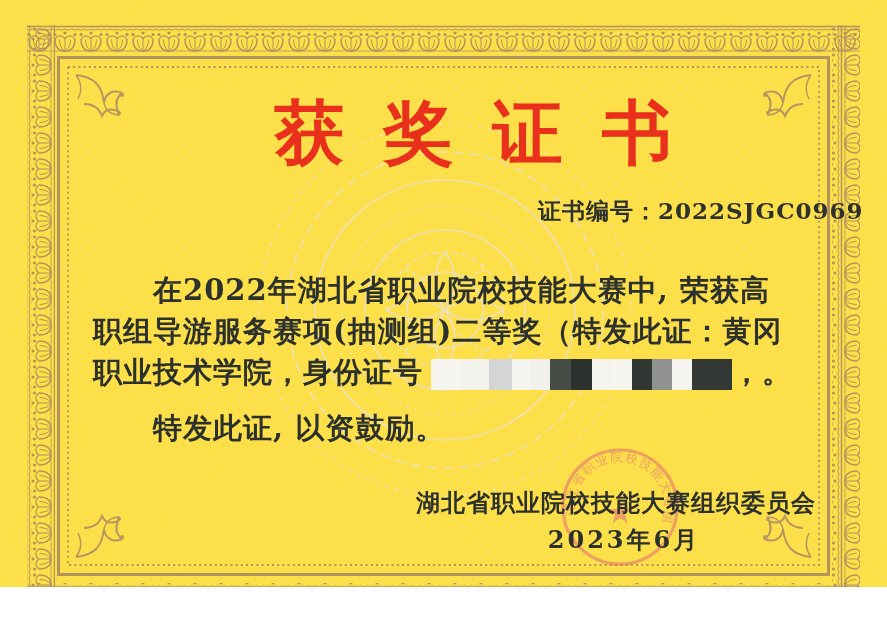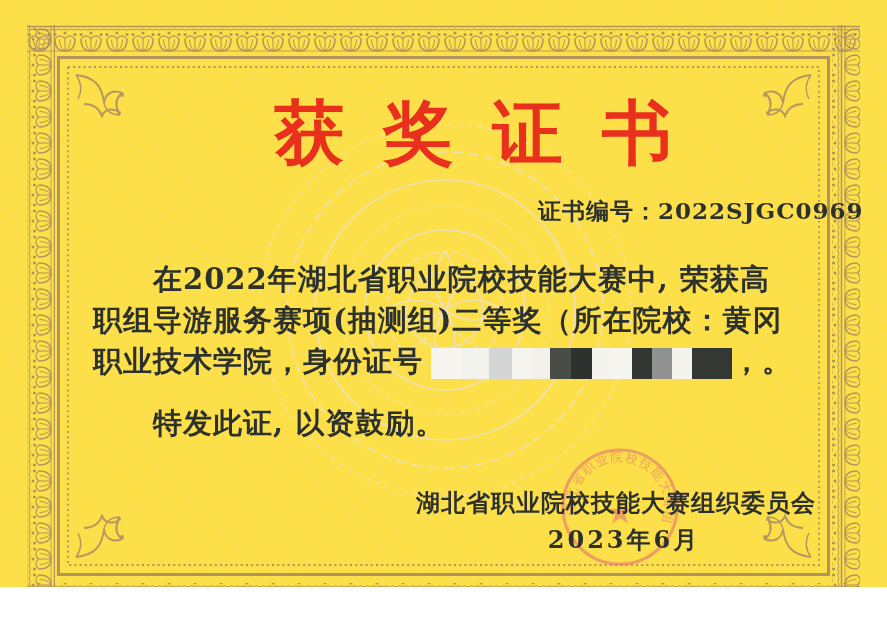--- a/index.html
+++ b/index.html
@@ -28,31 +28,31 @@
     position:absolute;top:196px;left:538px;
     font-size:23px;font-weight:bold;letter-spacing:1px;
     color:var(--c-text,#2d312e);
   }
   .recipient{
     position:absolute;top:227px;left:96px;
     font-size:28px;font-weight:bold;letter-spacing:2px;
     color:var(--c-text,#2d312e);
   }
   .body-text{
-    position:absolute;top:259px;left:93px;width:714px;
+    position:absolute;top:270px;left:93px;width:714px;
     font-size:29px;font-weight:bold;line-height:41px;letter-spacing:1px;
     color:var(--c-text,#2d312e);
   }
   .line{white-space:nowrap;}
   .line.indent{text-indent:60px;}
   .line3{display:flex;align-items:center;}
   .mosaic{display:inline-flex;height:31px;margin-left:8px;margin-top:3px;flex:0 0 auto;}
   .mosaic-block{height:100%;display:inline-block;}
   .line3 .suffix{align-self:flex-end;}
-  .line4{margin-top:21px;}
+  .line4{margin-top:15px;}
   .seal{position:absolute;left:554px;top:441px;}
   .footer-org{
     position:absolute;top:487px;left:346px;width:540px;text-align:center;
     font-size:24px;font-weight:bold;letter-spacing:1px;
     color:var(--c-text,#2d312e);
   }
   .footer-date{
     position:absolute;top:524px;left:354px;width:540px;text-align:center;
     font-size:24px;font-weight:bold;letter-spacing:3px;
     color:var(--c-text,#2d312e);
@@ -125,21 +125,21 @@
     <use href="#flourish" transform="translate(815,561) scale(-1,-1)"></use>
   </svg>
 
   <div class="title">获奖证书</div>
 
   <div class="cert-no">证书编号：2022SJGC0969</div>
 
 
   <div class="body-text">
     <div class="line indent">在2022年湖北省职业院校技能大赛中, 荣获高</div>
-    <div class="line">职组导游服务赛项(抽测组)二等奖（所在院校：黄冈</div>
+    <div class="line">职组导游服务赛项(抽测组)二等奖（特发此证：黄冈</div>
     <div class="line line3">
       <span class="prefix">职业技术学院，身份证号</span>
       <span class="mosaic">
           <span class="mosaic-block" style="width: 30px; background: rgb(247, 245, 240);"></span>
           <span class="mosaic-block" style="width: 28px; background: rgb(244, 242, 236);"></span>
           <span class="mosaic-block" style="width: 23px; background: rgb(211, 214, 213);"></span>
           <span class="mosaic-block" style="width: 19px; background: rgb(246, 244, 239);"></span>
           <span class="mosaic-block" style="width: 19px; background: rgb(242, 240, 234);"></span>
           <span class="mosaic-block" style="width: 21px; background: rgb(72, 76, 71);"></span>
           <span class="mosaic-block" style="width: 21px; background: rgb(45, 50, 47);"></span>

